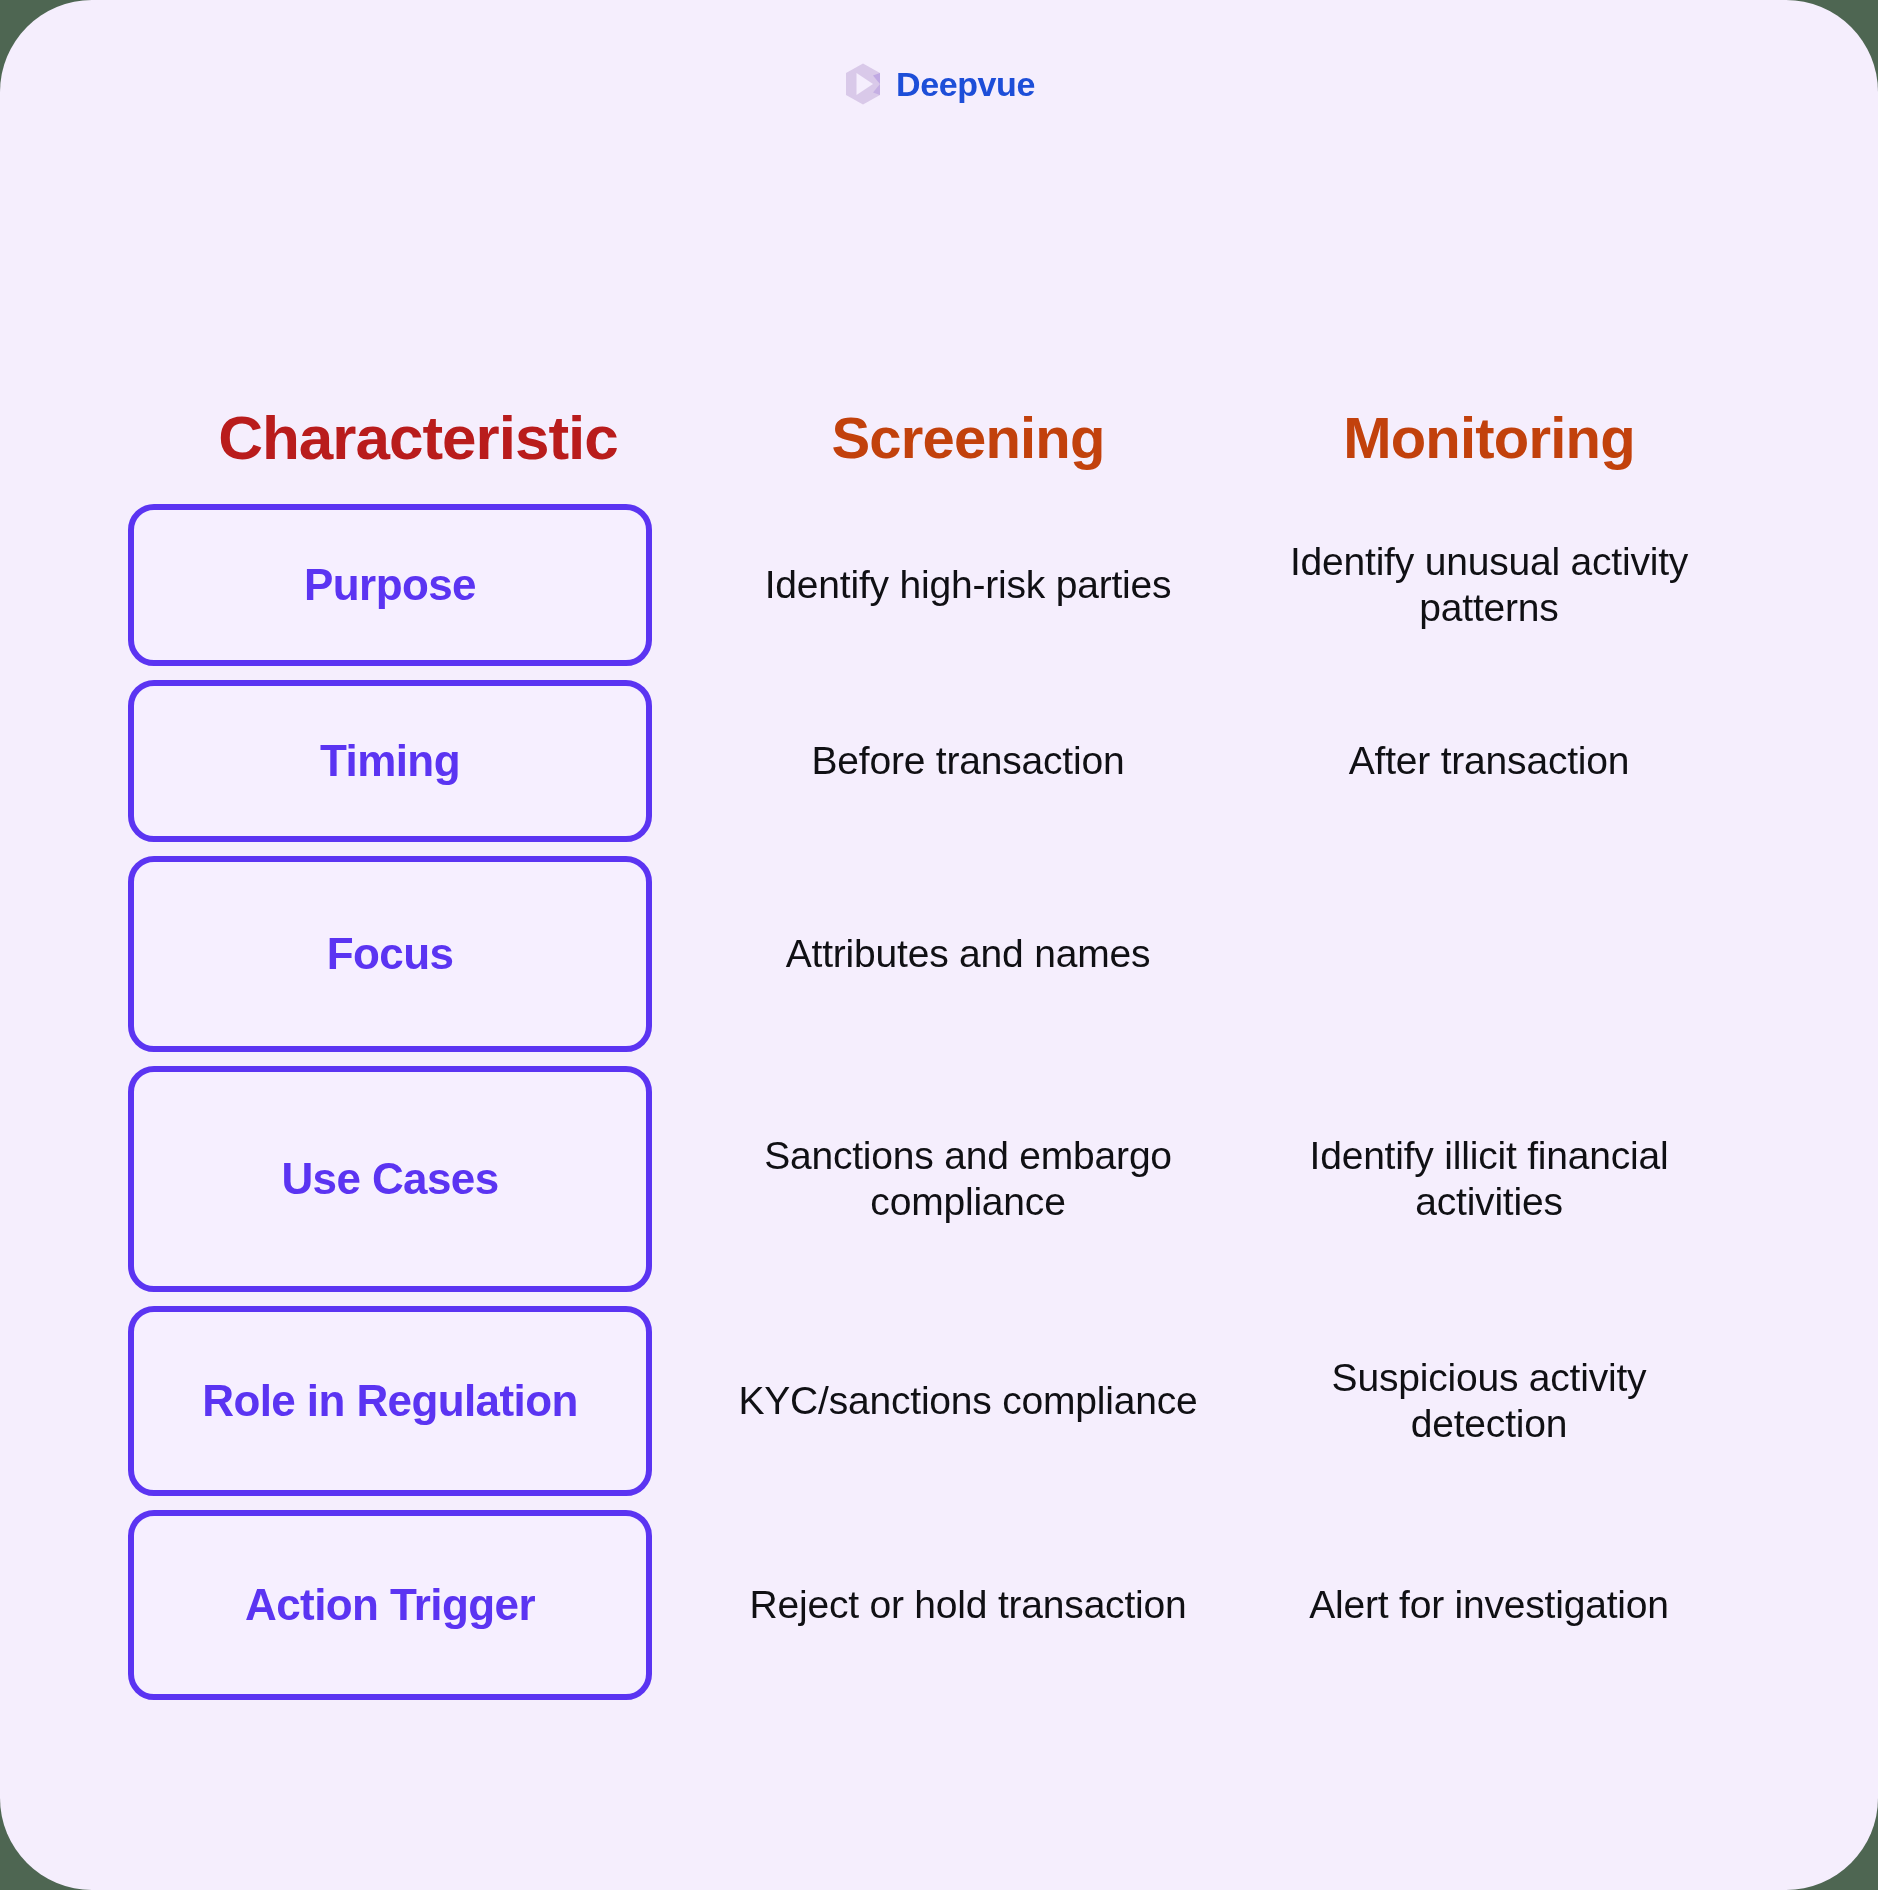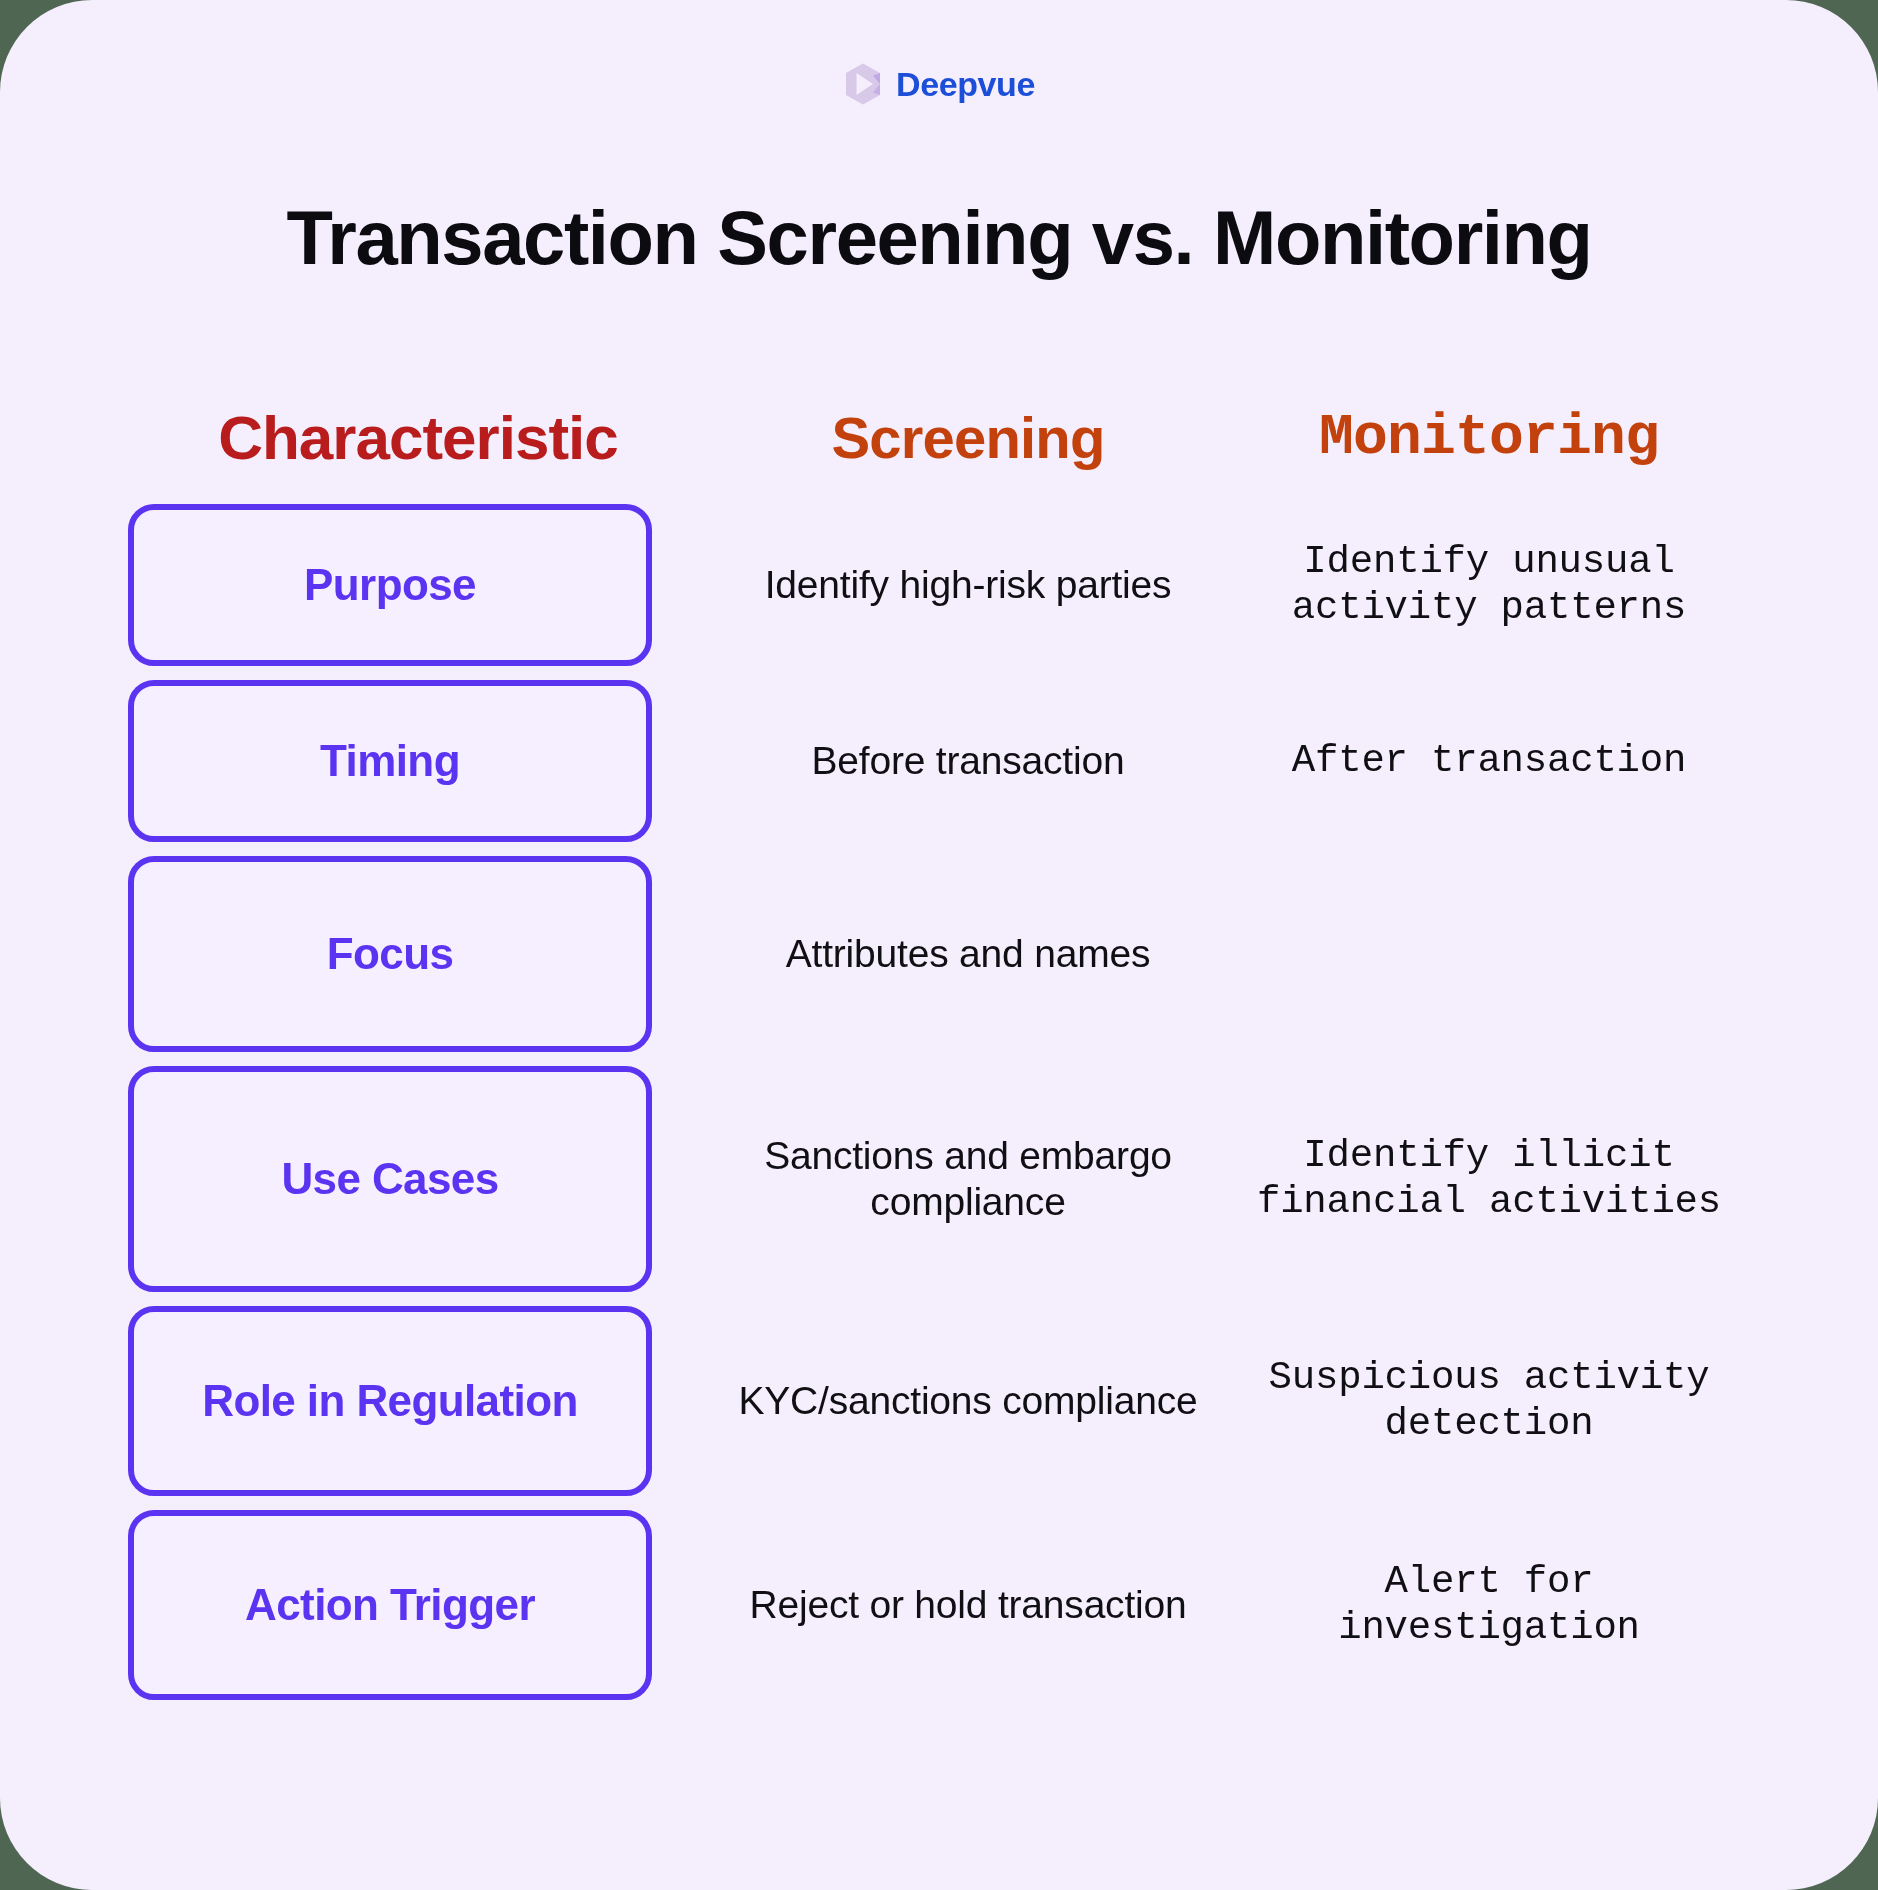--- a/index.html
+++ b/index.html
@@ -72,21 +72,21 @@
   }
 
   .row {
     display: flex;
     align-items: stretch;
     width: 100%;
   }
 
   .col-char  { width: 580px; flex: none; }
   .col-scr   { width: 520px; flex: none; }
-  .col-mon   { width: 522px; flex: none; font-family: Liberation Mono, monospace; }
+  .col-mon   { width: 522px; flex: none; }
 
   
   #header-row {
     height: 104px;
     align-items: center;
   }
   .hdr {
     text-align: center;
     font-weight: bold;
     line-height: 1.05;
@@ -162,21 +162,20 @@
       <svg class="logo-mark" viewBox="0 0 40 44" xmlns="http://www.w3.org/2000/svg">
         <path d="M20 1.5 L37 11 L37 33 L20 42.5 L3 33 L3 11 Z" fill="#d9c9e9"></path>
         <path d="M13.5 11 L13.5 33 L30 22 Z" fill="#f5eefd"></path>
         <path d="M30 13.5 L37 11 L37 22 Z" fill="#b79ee0" opacity="0.75"></path>
         <path d="M30 30.5 L37 33 L37 22 Z" fill="#b79ee0" opacity="0.6"></path>
       </svg>
     </span>
     <span class="wordmark">Deepvue</span>
   </div>
 
-  <div id="title">Transaction Screening vs. Monitoring</div>
 
   <div id="table">
 
     <div class="row" id="header-row">
       <div class="col-char hdr hdr-char">Characteristic</div>
       <div class="col-scr hdr hdr-accent">Screening</div>
       <div class="col-mon hdr hdr-accent">Monitoring</div>
     </div>
 
     <div class="row body-row h-purpose">

